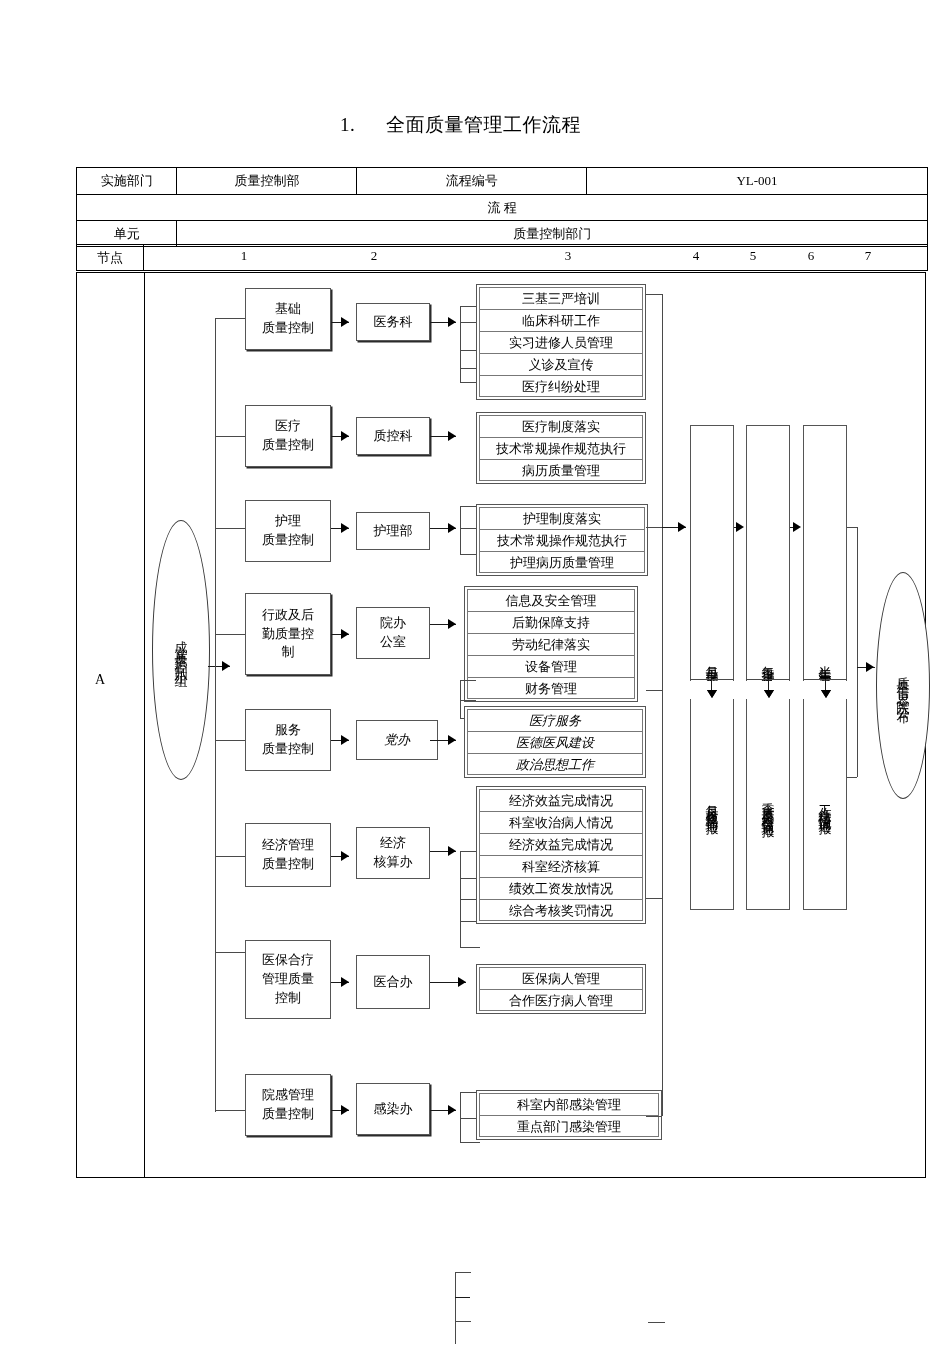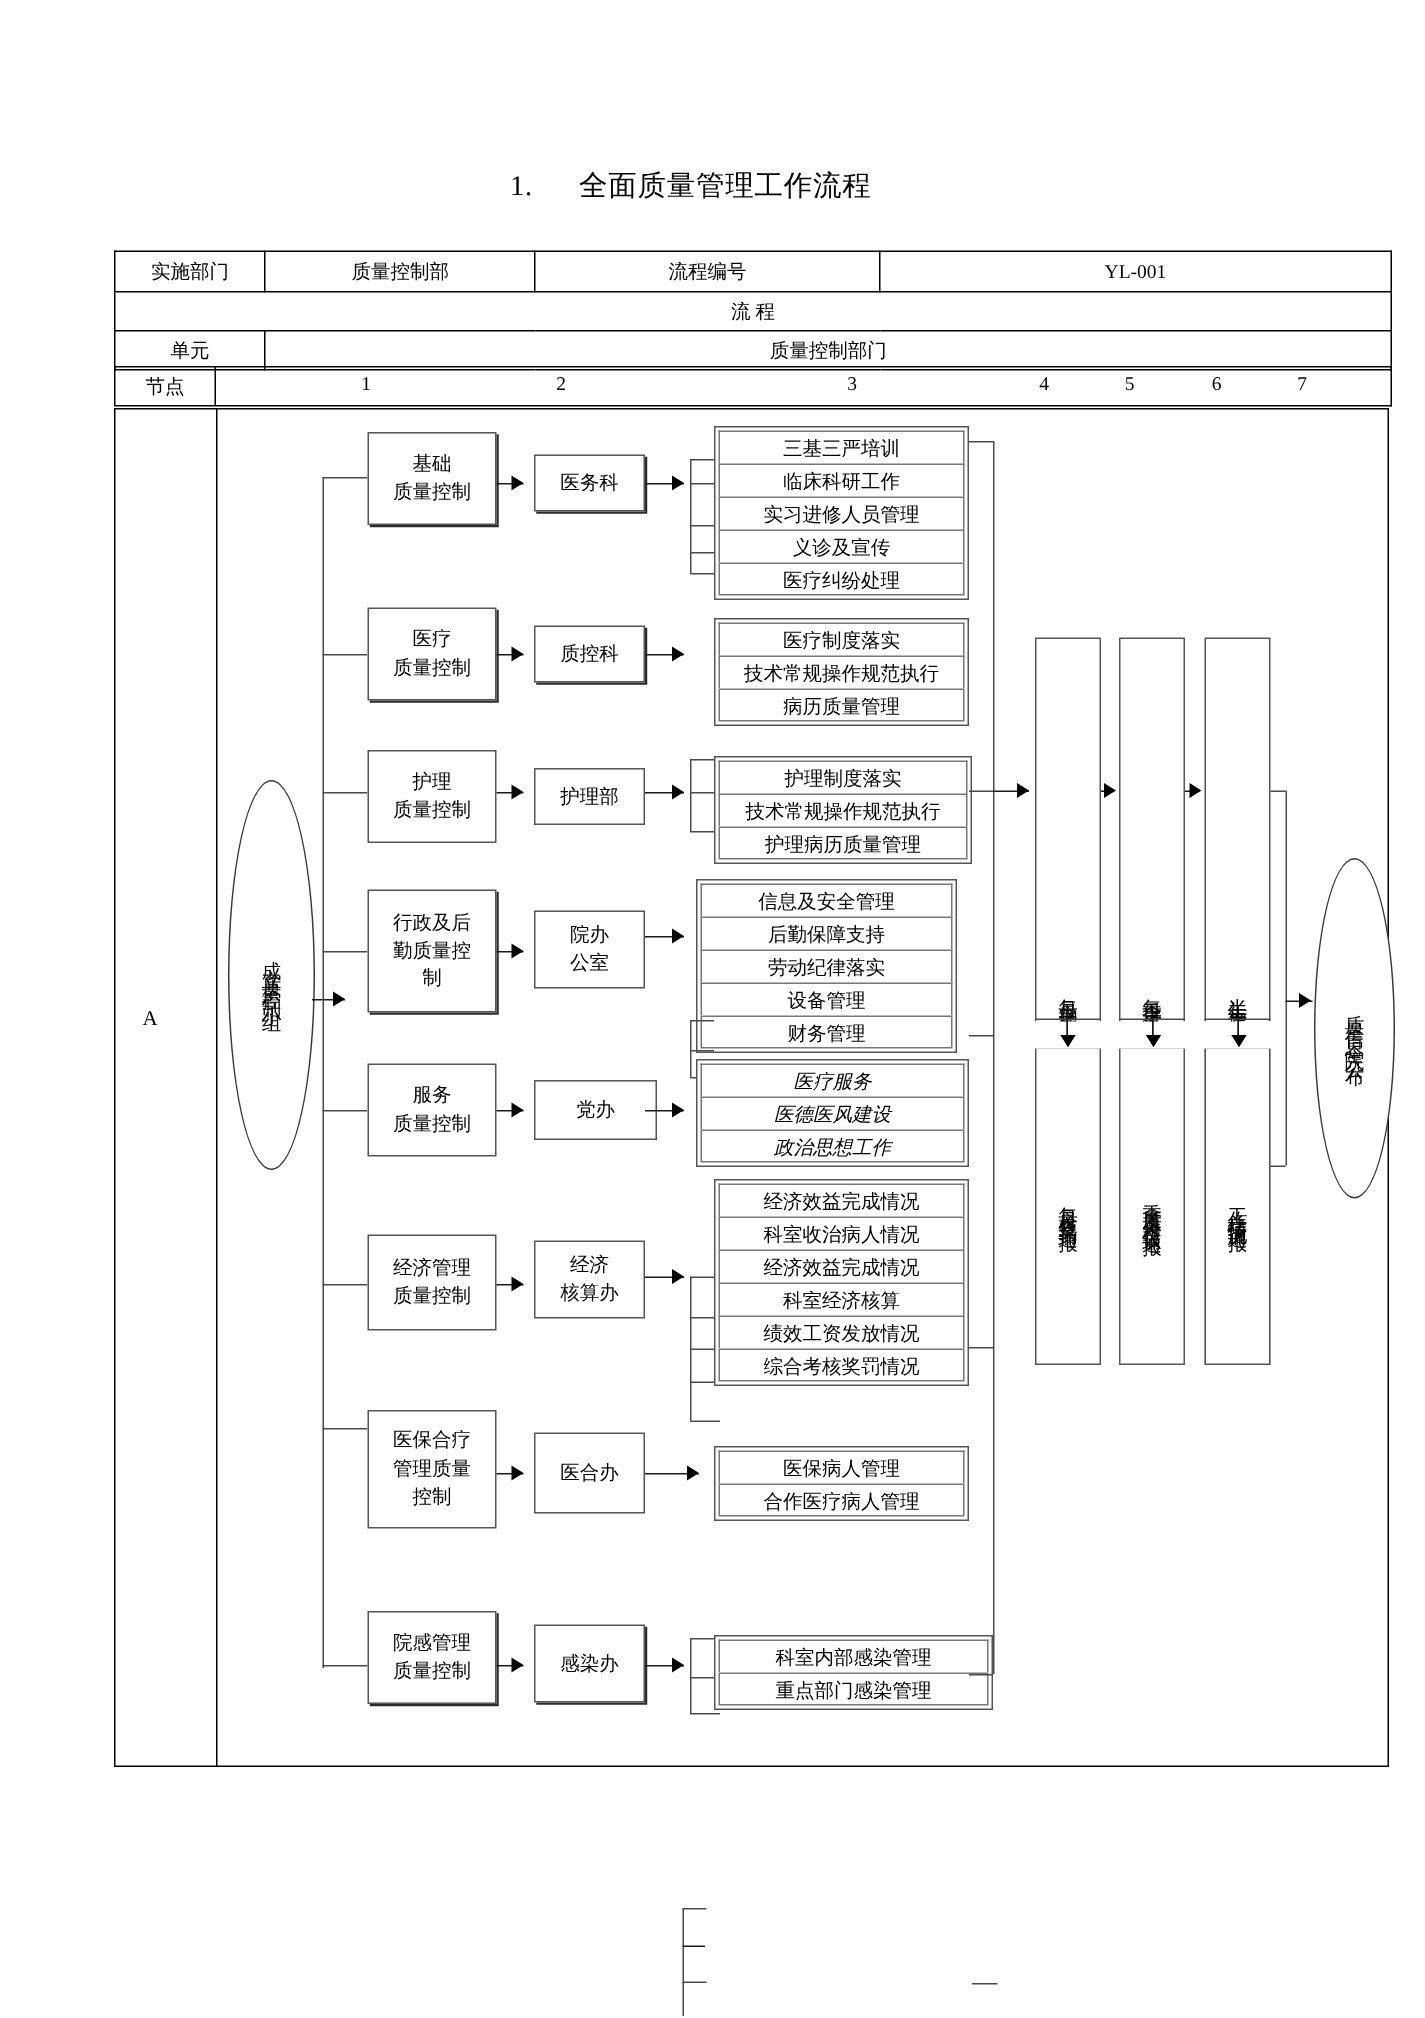--- a/index.html
+++ b/index.html
@@ -219,21 +219,21 @@
   <div class="h" style="left:460px;top:700px;width:16px;"></div>
   <div class="h" style="left:460px;top:718px;width:16px;"></div>
 
   <div class="h" style="left:215px;top:740px;width:30px;"></div>
   <div class="box" style="left:245px;top:709px;width:86px;height:62px;">
     <span>服务</span>
       <span>质量控制</span>
   </div>
   <div class="h2" style="left:331px;top:740px;width:18px;"></div>
   <div class="arr" style="left:341px;top:735px;"></div>
-  <div class="box" style="left:356px;top:720px;width:82px;height:40px;">
+  <div class="box" style="left:356px;top:720px;width:82px;height:40px;font-style:italic;">
     <span>党办</span>
   </div>
   <div class="h2" style="left:430px;top:740px;width:26px;"></div>
   <div class="arr" style="left:448px;top:735px;"></div>
   <div class="stack outer" id="stack-5" style="left:464px;top:706px;width:182px;font-style:italic;">
       <div class="li">医疗服务</div>
       <div class="li">医德医风建设</div>
       <div class="li">政治思想工作</div>
     </div>
 

